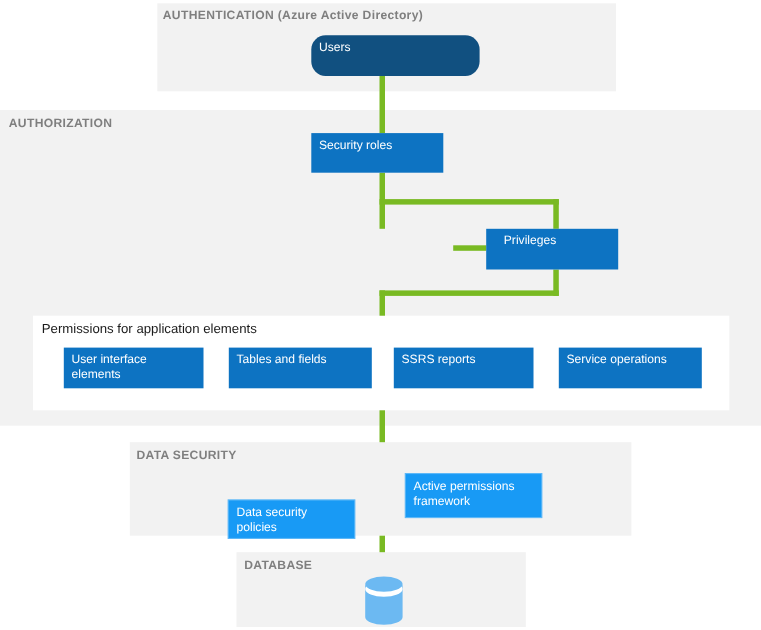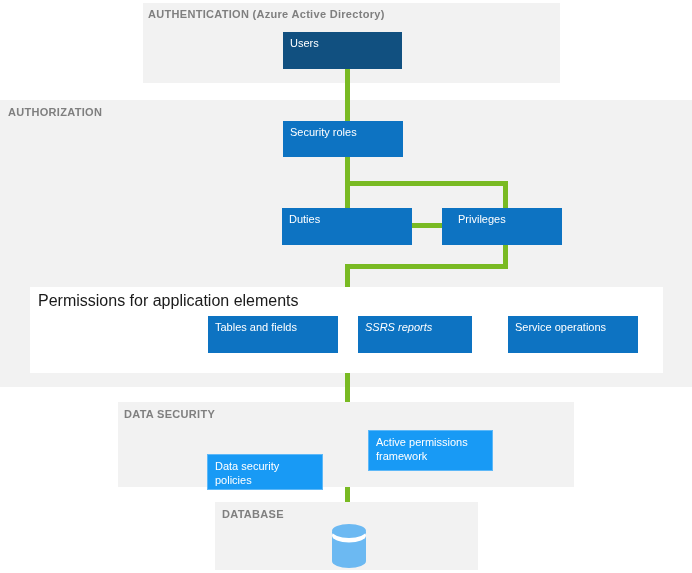--- a/index.html
+++ b/index.html
@@ -9,21 +9,21 @@
     overflow:hidden;
   }
   
   .panel { position:absolute; background:#f2f2f2; }
   .panel-label {
     position:absolute; font-size:11px; font-weight:bold; color:#7f7f7f;
     letter-spacing:0.3px; white-space:nowrap;
   }
   
   .perm-panel { position:absolute; background:#ffffff; }
-  .perm-title { position:absolute; font-size:16px; color:#1a1a1a; white-space:nowrap; }
+  .perm-title { position:absolute; font-size:12px; color:#1a1a1a; white-space:nowrap; }
 
   
   .node {
     position:absolute; color:#ffffff; font-size:11px; line-height:14px;
     padding:4px 6px 0 7px; box-sizing:border-box;
   }
   .node-dark  { background:#115080; }
   .node-mid   { background:#0d73c2; }
   .node-light { background:#189af5; border:1px solid rgba(255,255,255,0.30); }
 
@@ -36,27 +36,27 @@
   .sec-datasec { left:118px; top:402px; width:456px; height:85px; }
   .sec-db      { left:215px; top:502px; width:263px; height:68px; }
   .lbl-auth    { left:148px; top:8px; }
   .lbl-authz   { left:8px;   top:106px; }
   .lbl-datasec { left:124px; top:408px; }
   .lbl-db      { left:222px; top:508px; }
 
   .box-perm    { left:30px;  top:287px; width:633px; height:86px; }
   .ttl-perm    { left:38px;  top:292px; }
 
-  .n-users    { left:283px; top:32px;  width:119px; height:37px; }
+  .n-users    { left:283px; top:32px;  width:153px; height:37px;border-radius:13px; }
   .n-secroles { left:283px; top:121px; width:120px; height:36px; }
   .n-duties   { left:282px; top:208px; width:130px; height:37px; }
   .n-priv     { left:442px; top:208px; width:120px; height:37px;padding-left:16px; }
   .n-ui       { left:58px;  top:316px; width:127px; height:37px; }
   .n-tables   { left:208px; top:316px; width:130px; height:37px; }
-  .n-ssrs     { left:358px; top:316px; width:114px; height:37px;font-style:italic; }
+  .n-ssrs     { left:358px; top:316px; width:127px; height:37px; }
   .n-svc      { left:508px; top:316px; width:130px; height:37px; }
   .n-dsp      { left:207px; top:454px; width:116px; height:36px; }
   .n-tpf      { left:368px; top:430px; width:125px; height:41px; }
 
   .c1  { left:345px; top:67px;  width:5px;   height:54px; }
   .c2  { left:345px; top:157px; width:5px;   height:51px; }
   .c3  { left:345px; top:181px; width:163px; height:5px;  }
   .c4  { left:503px; top:181px; width:5px;   height:27px; }
   .c5  { left:412px; top:223px; width:30px;  height:5px;  }
   .c6  { left:503px; top:245px; width:5px;   height:24px; }
@@ -90,22 +90,22 @@
   <div class="conn c10"></div>
 
   <div class="panel-label lbl-auth">AUTHENTICATION (Azure Active Directory)</div>
   <div class="panel-label lbl-authz">AUTHORIZATION</div>
   <div class="perm-title ttl-perm">Permissions for application elements</div>
   <div class="panel-label lbl-datasec">DATA SECURITY</div>
   <div class="panel-label lbl-db">DATABASE</div>
 
   <div class="node node-dark n-users">Users</div>
   <div class="node node-mid n-secroles">Security roles</div>
-  <div class="node node-mid n-duties">Duties</div>
   <div class="node node-mid n-priv">Privileges</div>
+  <div class="node node-mid n-ui">User interface elements</div>
   <div class="node node-mid n-tables">Tables and fields</div>
   <div class="node node-mid n-ssrs">SSRS reports</div>
   <div class="node node-mid n-svc">Service operations</div>
   <div class="node node-light n-dsp">Data security policies</div>
   <div class="node node-light n-tpf">Active permissions framework</div>
 
   <svg class="db-icon" viewBox="0 0 38 46" aria-hidden="true">
     <path d="M2 9 L2 38 a17 7 0 0 0 34 0 L36 9 Z" fill="#6cb9f2"></path>
     <ellipse cx="19" cy="12.5" rx="17" ry="7" fill="#ffffff"></ellipse>
     <ellipse cx="19" cy="8" rx="17" ry="7" fill="#6cb9f2"></ellipse>

